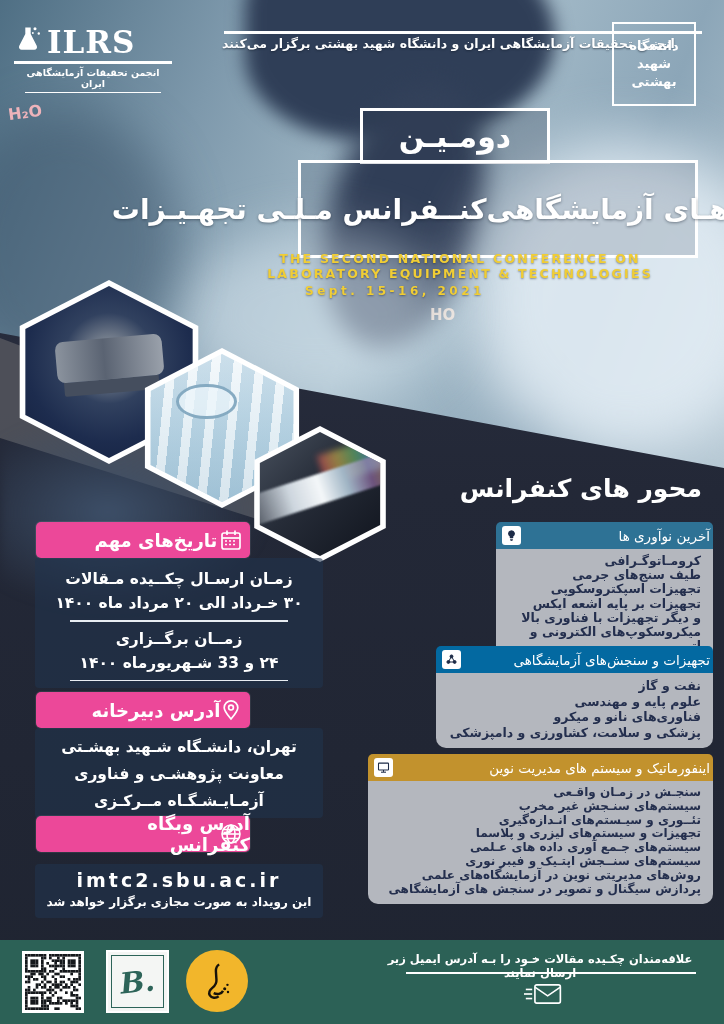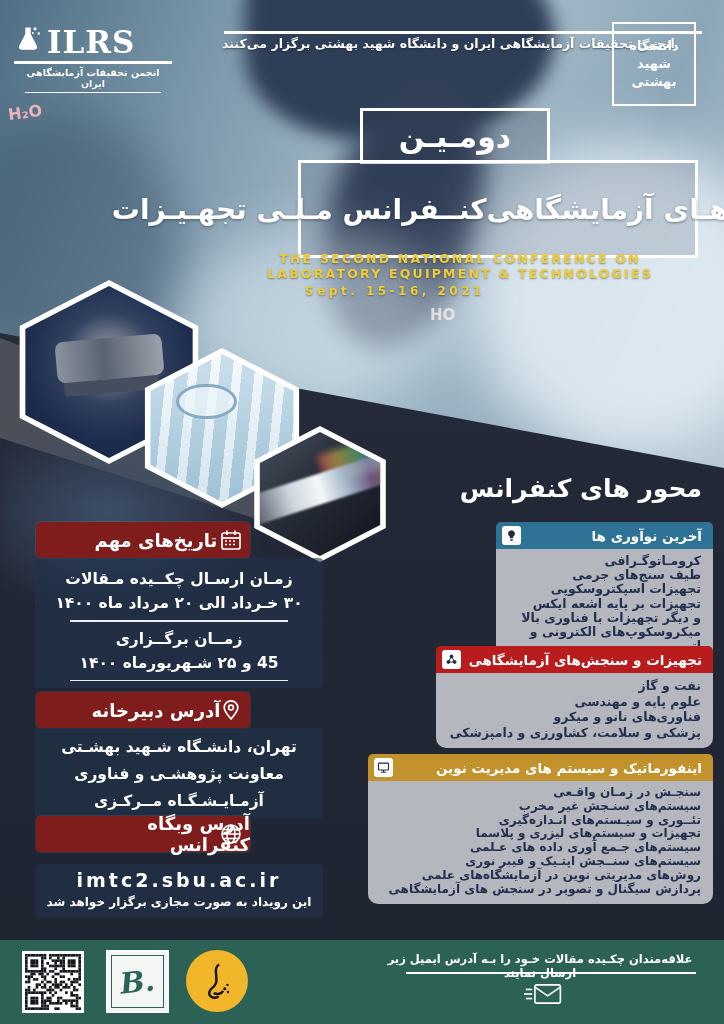--- a/index.html
+++ b/index.html
@@ -74,21 +74,21 @@
     border:3px solid rgba(118,158,184,.85);border-radius:50%;background:rgba(236,246,251,.75);}
   .hex3{left:250px;top:426px;width:140px;height:136px;}
   .hex3 .hex-in{background:linear-gradient(135deg,#49525f 0%,#262c38 45%,#10141d 100%);}
   .hex3 .hex-in::after{content:"";position:absolute;left:-10%;top:34%;width:120%;height:24%;transform:rotate(-18deg);
     background:linear-gradient(90deg,rgba(255,255,255,.1),#cdd6de 30%,#f4f7f9 50%,#9fb4c4 68%,rgba(185,130,205,.5) 84%,rgba(255,200,90,.45));
     filter:blur(1px);}
   .hex3 .hex-in::before{content:"";position:absolute;right:-6%;top:10%;width:56%;height:26%;transform:rotate(-18deg);
     background:linear-gradient(90deg,#ff5a5a,#ffd34d,#7ae07a,#58b8ff,#b06dff);opacity:.5;filter:blur(3px);}
 
   
-  .panel-head{position:absolute;left:36px;width:214px;height:36px;background:#7f1d1d;border-radius:5px;
+  .panel-head{position:absolute;left:36px;width:214px;height:36px;background:#ec4899;border-radius:5px;
     display:flex;align-items:center;justify-content:center;box-shadow:0 0 0 1px rgba(255,255,255,.08);}
   .panel-head .head-label{color:#fff;font-size:18px;font-weight:bold;direction:rtl;padding-left:26px;}
   .p-ico{position:absolute;right:7px;width:24px;height:24px;}
   .dates-head{top:522px;} .sec-head{top:692px;} .web-head{top:816px;}
   .panel-body{position:absolute;left:35px;width:288px;background:rgba(33,52,78,.58);border-radius:4px;
     color:#fff;text-align:center;direction:rtl;font-weight:bold;box-sizing:border-box;}
   .dates-body{top:558px;height:130px;padding-top:9px;font-size:15.5px;}
   .pb-line{line-height:24px;}
   .pb-divider{height:1.5px;background:#e8edf2;width:76%;margin:5px auto;}
   .sec-body{top:728px;height:90px;font-size:15.5px;line-height:27px;padding-top:6px;}
@@ -96,26 +96,26 @@
   .web-url{font-size:19px;letter-spacing:3px;direction:ltr;}
   .web-note{font-size:12px;margin-top:4px;}
 
   
   .topics-title{position:absolute;right:22px;top:474px;width:320px;text-align:right;color:#fff;
     font-size:25px;font-weight:bold;direction:rtl;}
   .card{position:absolute;right:11px;}
   .card-head{height:27px;border-radius:5px 5px 0 0;display:flex;align-items:center;}
   .c-ico{width:19px;height:19px;background:#fff;border-radius:3px;margin-left:6px;
     display:flex;align-items:center;justify-content:center;flex:0 0 auto;}
-  .c-label{flex:1;text-align:right;padding-right:11px;color:#fff;font-size:13.5px;font-weight:bold;direction:rtl;}
+  .c-label{flex:1;text-align:right;padding-right:3px;color:#fff;font-size:13.5px;font-weight:normal;direction:rtl;}
   .card-body{background:#b4b7be;border-radius:0 0 10px 10px;padding:5px 12px 8px 8px;text-align:right;direction:rtl;}
   .c-item{color:#242f4e;font-weight:bold;}
   .card1{top:522px;width:217px;} .card1 .card-head{background:#2e7295;}
   .card1 .c-item{font-size:12.5px;line-height:14.2px;}
-  .card2{top:646px;width:277px;} .card2 .card-head{background:#b91c1c;align-items:center;}
+  .card2{top:646px;width:277px;} .card2 .card-head{background:#0369a1;align-items:center;}
   .card2 .c-item{font-size:12.5px;line-height:15.5px;}
   .card3{top:754px;width:345px;} .card3 .card-head{background:#c2922d;}
   .card3 .c-item{font-size:12px;line-height:13.8px;}
 
   
   .footer{position:absolute;left:0;top:940px;width:724px;height:84px;background:#2c6156;}
   .qr-box{position:absolute;left:22px;top:11px;width:62px;height:62px;background:#fff;padding:3px;box-sizing:border-box;}
   .qr-box svg{width:100%;height:100%;display:block;}
   .logo-b{position:absolute;left:106px;top:10px;width:63px;height:63px;border:2px solid #fff;background:#f4f6f4;
     box-sizing:border-box;display:flex;align-items:center;justify-content:center;}
@@ -203,21 +203,21 @@
         <line x1="16" y1="2.5" x2="16" y2="7"></line>
         <path d="M6 13h2M10 13h2M14 13h2M6 16.5h2M10 16.5h2M14 16.5h2" stroke-width="1.3"></path>
       </svg>
     </span>
   </div>
   <div class="panel-body dates-body">
     <div class="pb-line">زمـان ارسـال چکــیده مـقالات</div>
     <div class="pb-line">۳۰ خـرداد الی ۲۰ مرداد ماه ۱۴۰۰</div>
     <div class="pb-divider"></div>
     <div class="pb-line">زمــان برگــزاری</div>
-    <div class="pb-line">45 و ۲۵ شـهریورماه ۱۴۰۰</div>
+    <div class="pb-line">۲۴ و 33 شـهریورماه ۱۴۰۰</div>
     <div class="pb-divider"></div>
   </div>
 
   <div class="panel-head sec-head">
     <span class="head-label">آدرس دبیرخانه</span>
     <span class="p-ico">
       <svg viewBox="0 0 24 24" width="24" height="24" fill="none" stroke="#fff" stroke-width="1.7">
         <path d="M12 21c-4-5-6.8-8-6.8-11.3A6.8 6.8 0 0 1 18.8 9.7C18.8 13 16 16 12 21z"></path>
         <circle cx="12" cy="9.6" r="2.4"></circle>
       </svg>

